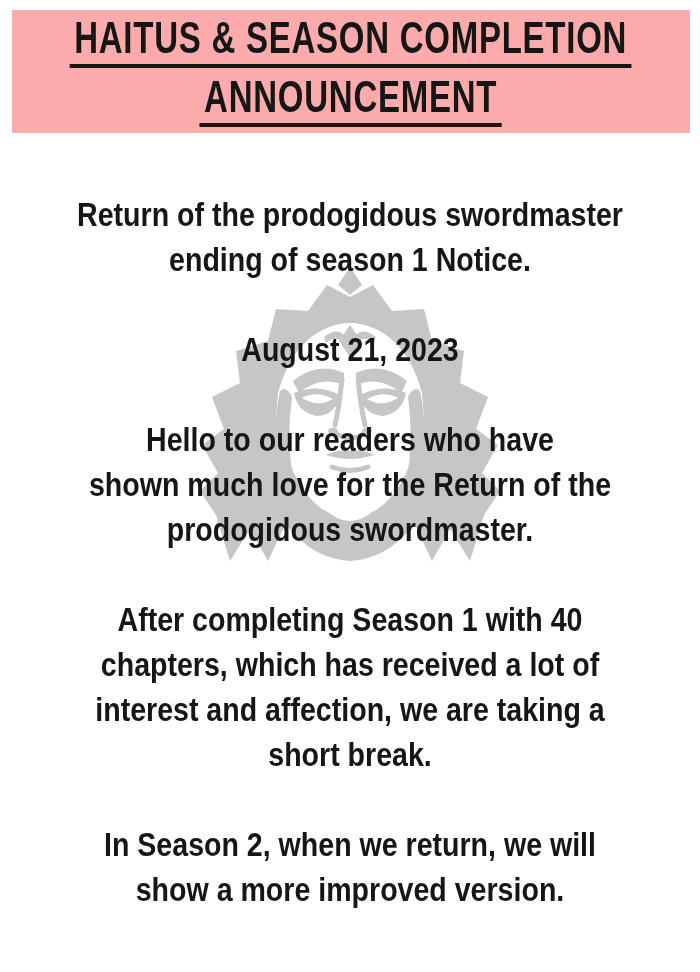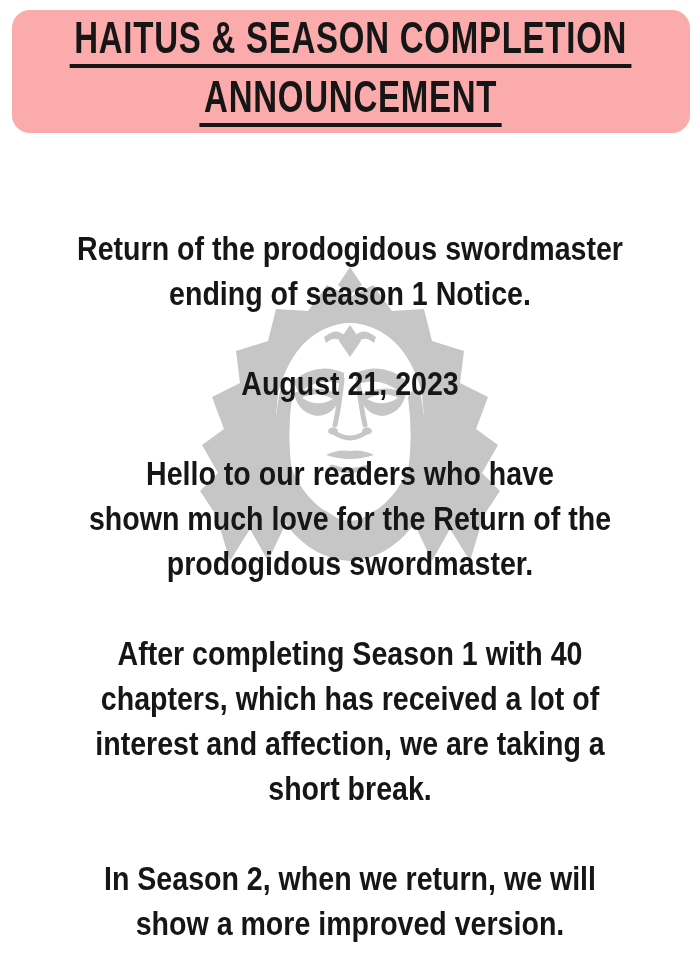--- a/index.html
+++ b/index.html
@@ -20,21 +20,20 @@
     position: absolute;
     left: 12px;
     top: 10px;
     width: 678px;
     height: 123px;
     background: #fbabab;
     display: flex;
     align-items: center;
     justify-content: center;
     z-index: 2;
-    border-radius: 18px;
   }
   .banner-inner {
     display: flex;
     flex-direction: column;
     align-items: center;
     gap: 7px;
     transform: scaleX(0.75);
     transform-origin: 50% 50%;
   }
   .banner-line {
@@ -57,21 +56,21 @@
     height: 318px;
     z-index: 0;
   }
 
   
   .content {
     position: absolute;
     left: 0;
     top: 133px;
     width: 700px;
-    padding-top: 93px;
+    padding-top: 59px;
     z-index: 1;
   }
   .para {
     margin: 0 0 45px 0;
     transform: scaleX(0.84);
     transform-origin: 50% 50%;
   }
   .para:last-child { margin-bottom: 0; }
   .line {
     font-size: 34px;

